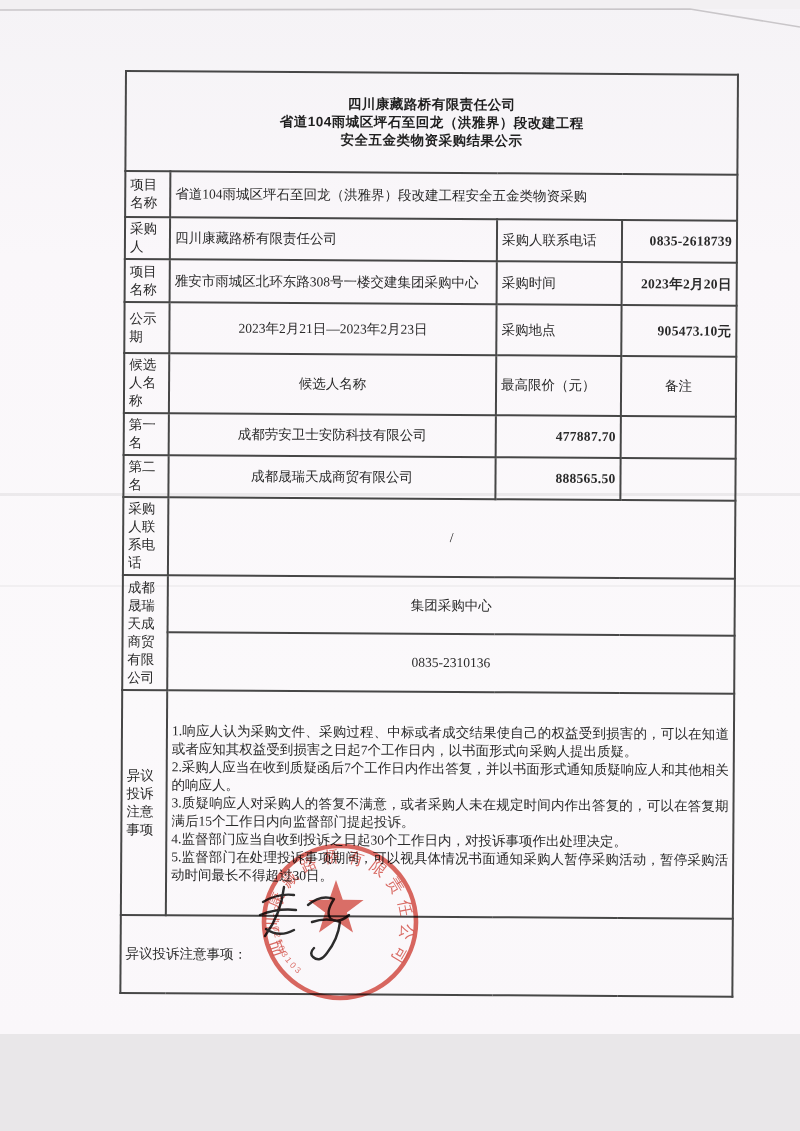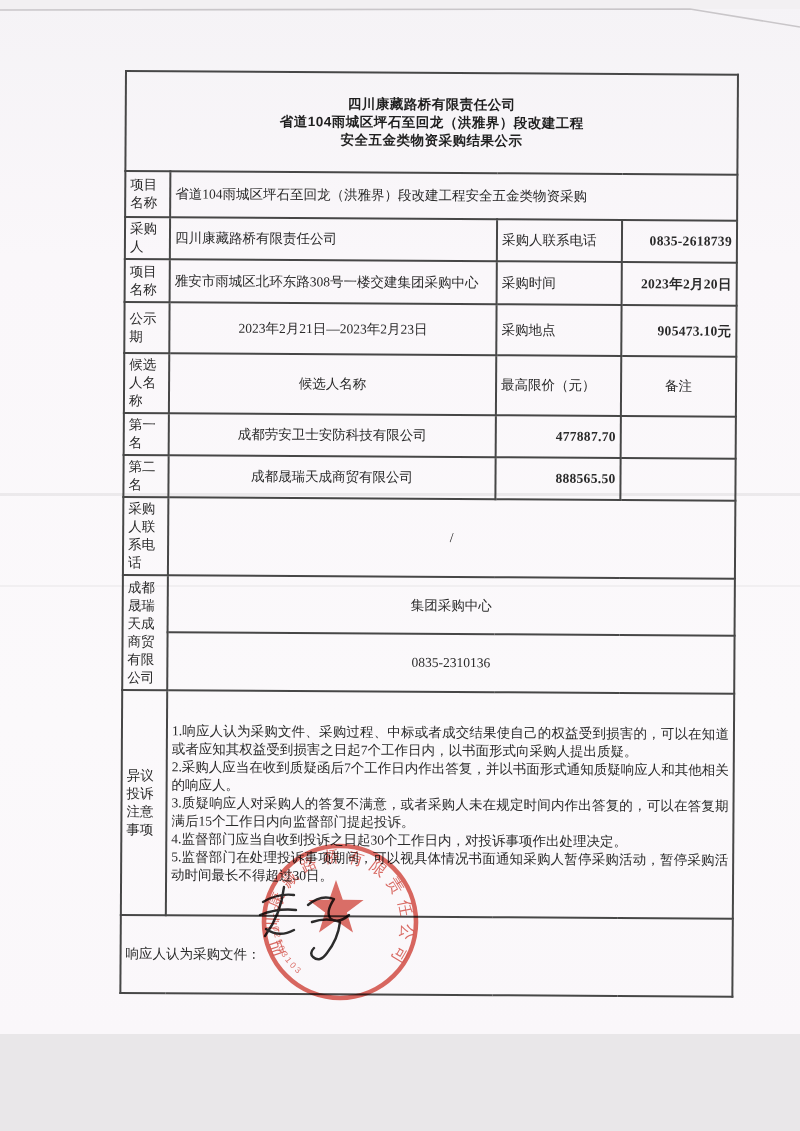--- a/index.html
+++ b/index.html
@@ -160,21 +160,21 @@
         <p class="notice-item">1.响应人认为采购文件、采购过程、中标或者成交结果使自己的权益受到损害的，可以在知道或者应知其权益受到损害之日起7个工作日内，以书面形式向采购人提出质疑。</p>
         <p class="notice-item">2.采购人应当在收到质疑函后7个工作日内作出答复，并以书面形式通知质疑响应人和其他相关的响应人。</p>
         <p class="notice-item">3.质疑响应人对采购人的答复不满意，或者采购人未在规定时间内作出答复的，可以在答复期满后15个工作日内向监督部门提起投诉。</p>
         <p class="notice-item">4.监督部门应当自收到投诉之日起30个工作日内，对投诉事项作出处理决定。</p>
         <p class="notice-item">5.监督部门在处理投诉事项期间，可以视具体情况书面通知采购人暂停采购活动，暂停采购活动时间最长不得超过30日。</p>
       </td>
     </tr>
 
     <tr style="height:78px">
       <td colspan="4" class="sign-cell">
-        <span class="sign-label">响应人认为采购文件：</span>
+        <span class="sign-label">异议投诉注意事项：</span>
       </td>
     </tr>
   </tbody>
       </table>
   </div>
 
   <svg class="stamp" viewBox="-90 -90 180 180">
     <circle cx="0" cy="0" r="76" fill="none" stroke="#d4453b" stroke-width="4.6" opacity="0.92"></circle>
     <polygon transform="translate(-4,-13)" points="0,-29 6.8,-9.3 27.6,-9 10.9,3.6 17,23.5 0,11.5 -17,23.5 -10.9,3.6 -27.6,-9 -6.8,-9.3" fill="#d4453b" opacity="0.88"></polygon>
     <defs>

